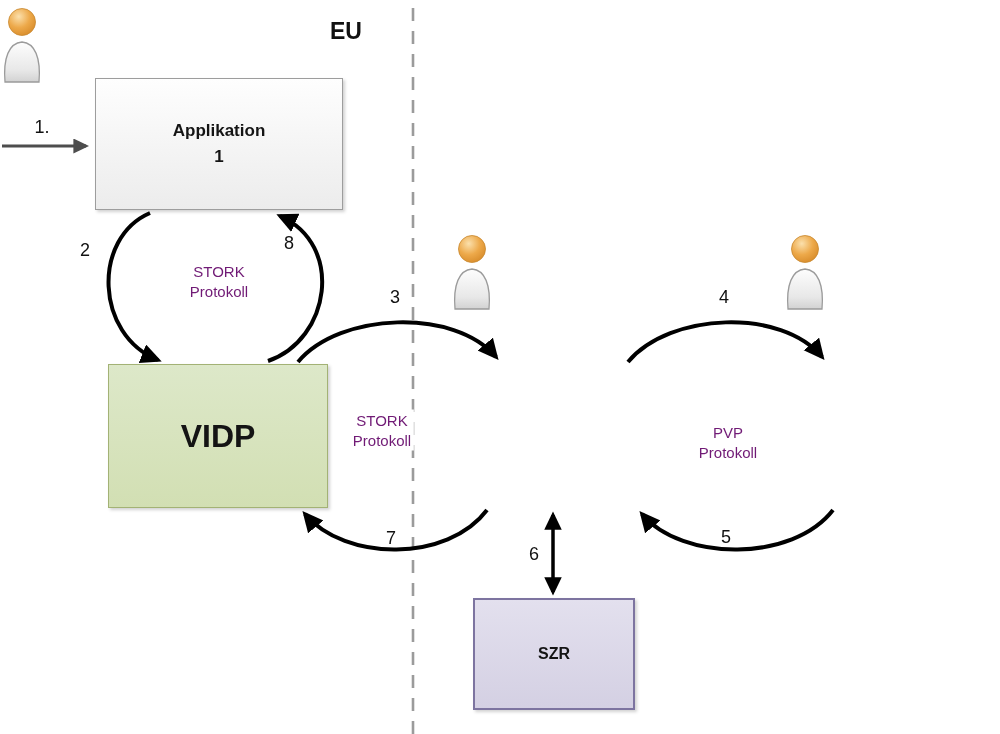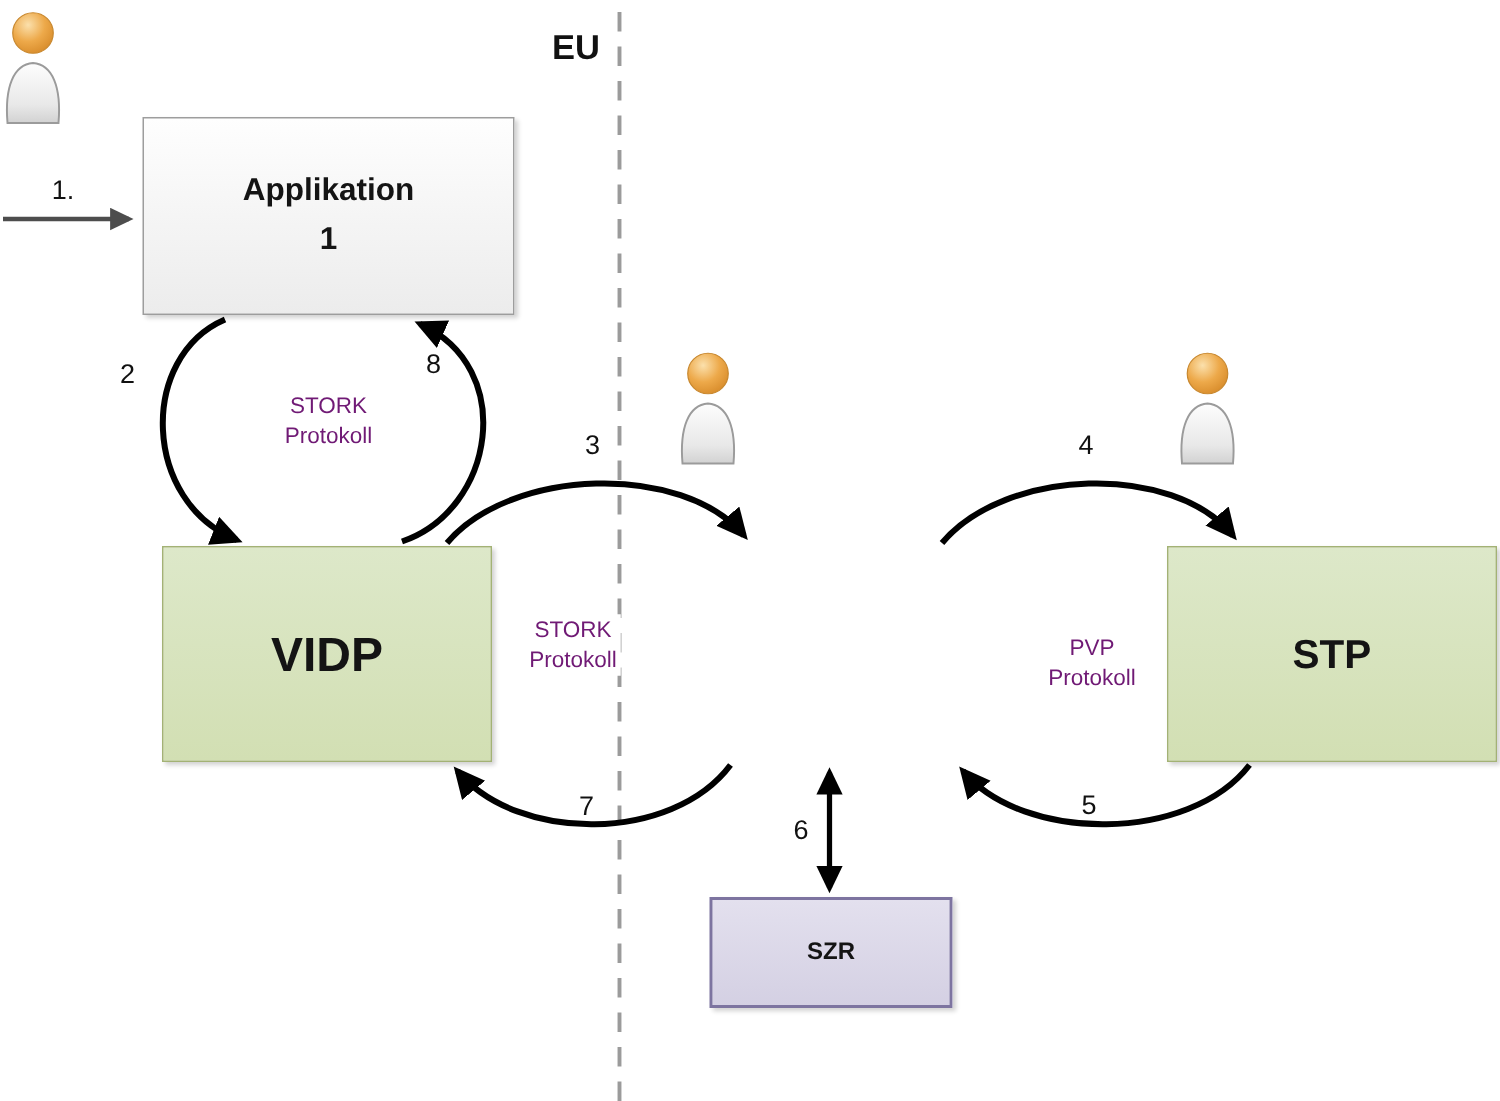--- a/index.html
+++ b/index.html
@@ -4,60 +4,57 @@
 <style>
   * { margin:0; padding:0; box-sizing:border-box; }
   html,body { background:#ffffff; font-family:"Liberation Sans", sans-serif; }
   .canvas { position:relative; width:1000px; height:734px; background:#ffffff; overflow:hidden; }
 
   .node { position:absolute; display:flex; flex-direction:column; align-items:center; justify-content:center;
           text-align:center; font-weight:bold; color:#141414; }
   .node-app     { left:95px;  top:78px;  width:248px; height:132px;
                   background:linear-gradient(180deg,#fefefe 0%,#ececec 100%);
                   border:1.6px solid #9d9d9d; box-shadow:2px 2px 3px rgba(0,0,0,0.18);
-                  font-size:21px; line-height:1.55; }
+                  font-size:17px; line-height:1.55; }
   .node-green   { background:linear-gradient(180deg,#dde8c9 0%,#d2dfb3 100%);
                   border:1.6px solid #a3b275; box-shadow:2px 2px 3px rgba(0,0,0,0.18); }
   .node-vidp    { left:108px; top:364px; width:220px; height:144px; font-size:32px; }
   .node-gateway { left:443px; top:364px; width:220px; height:144px; font-size:21px; line-height:1.55; }
   .node-stp     { left:778px; top:364px; width:220px; height:144px; font-size:27px; }
-  .node-szr     { left:473px; top:598px; width:162px; height:74px;
+  .node-szr     { left:473px; top:598px; width:162px; height:112px;
                   background:linear-gradient(180deg,#e3e0ee 0%,#d4d0e3 100%);
                   border:2px solid #7d74a0; box-shadow:2px 2px 3px rgba(0,0,0,0.18); font-size:16px; }
 
   .layer-svg { position:absolute; left:0; top:0; width:1000px; height:734px; pointer-events:none; }
 
   .num   { position:absolute; transform:translate(-50%,-50%); font-size:18px; color:#111; white-space:nowrap; }
   .proto { position:absolute; transform:translate(-50%,-50%); font-size:15px; color:#701a75;
            text-align:center; line-height:1.3; white-space:nowrap; }
   .proto span { display:block; }
   .proto-mid { background:#ffffff; padding:1px 3px; }
 
   .title { position:absolute; top:18px; font-size:23px; font-weight:bold; color:#111; white-space:nowrap; }
-  .title-eu { left:330px; width:70px; text-align:right; }
+  .title-eu { left:330px; width:70px; text-align:left; }
   .title-at { left:424px; }
 </style>
 </head>
 <body>
 
 <div class="canvas">
 
   <div class="node node-app">
     <span>Applikation</span>
     <span>1</span>
   </div>
 
   <div class="node node-green node-vidp">
     <span>VIDP</span>
   </div>
 
 
-  <div class="node node-green node-stp">
-    <span>STP</span>
-  </div>
 
   <div class="node node-szr">
     <span>SZR</span>
   </div>
 
   <svg class="layer-svg" width="1000" height="734" viewBox="0 0 1000 734">
     <defs>
       <marker id="ah" markerWidth="6" markerHeight="6" refX="4.2" refY="2.5" orient="auto-start-reverse" markerUnits="strokeWidth">
         <path d="M0,0 L5.2,2.5 L0,5 Z" fill="#000000"></path>
       </marker>

